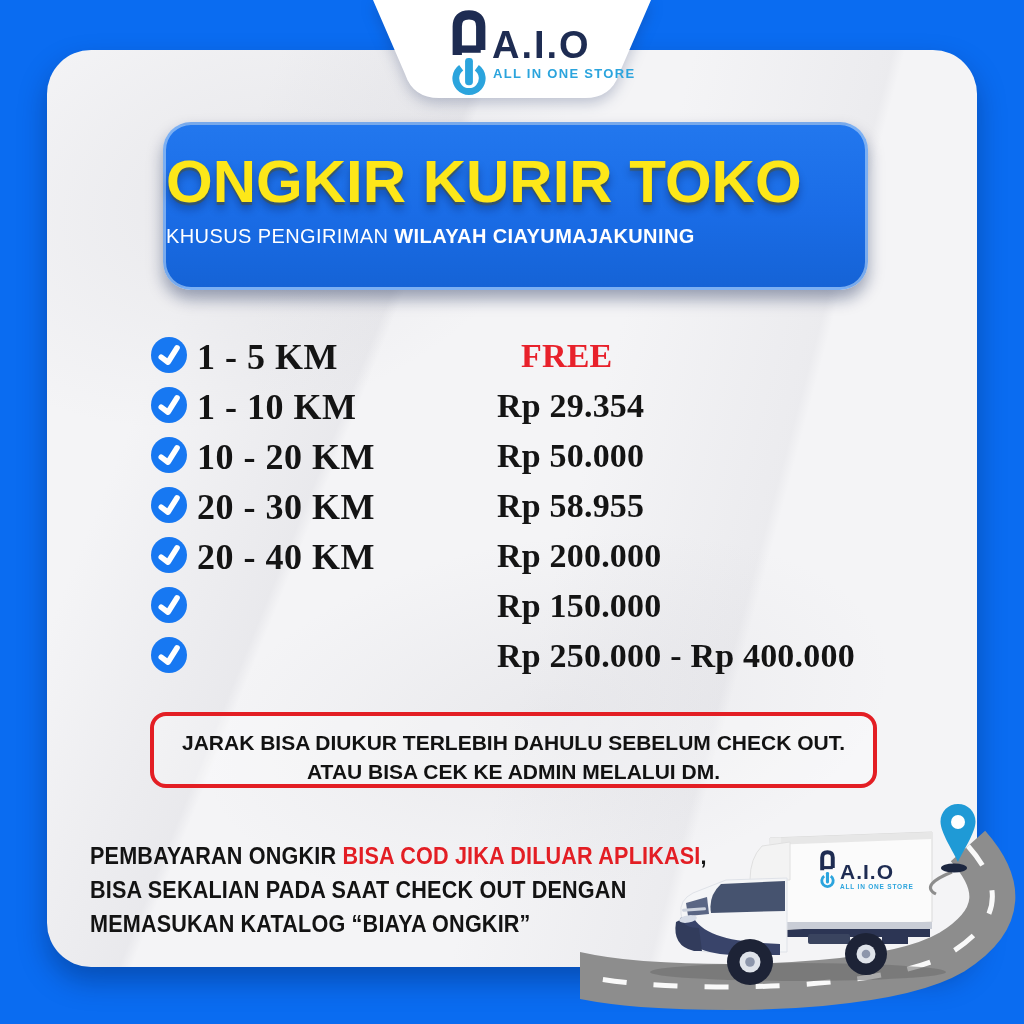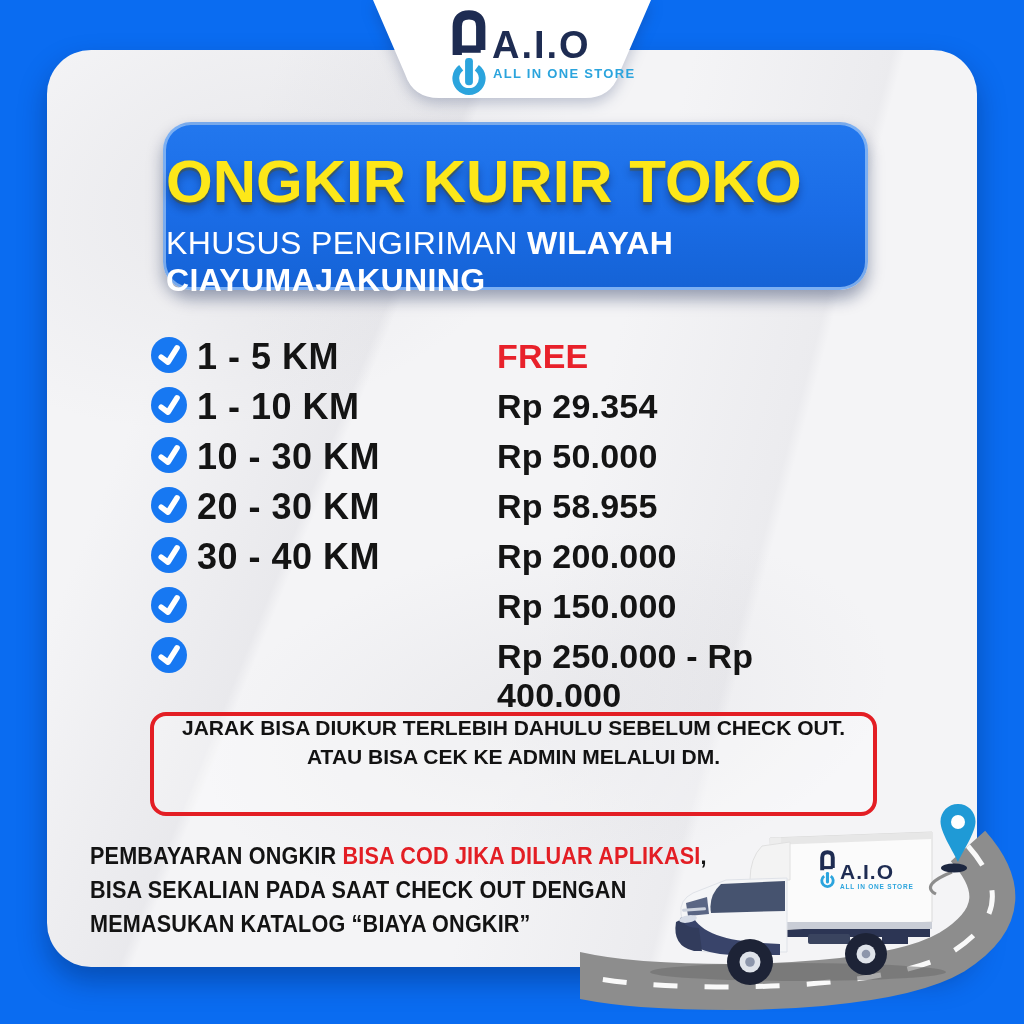--- a/index.html
+++ b/index.html
@@ -38,41 +38,41 @@
     position:absolute; left:116px; top:72px; width:705px; height:168px;
     background:linear-gradient(180deg,#2277ee 0%, #1a6ce6 55%, #1563d6 100%);
     border:3px solid rgba(173,208,246,.65);
     border-radius:28px; text-align:left;
     box-shadow:0 9px 16px rgba(4,24,70,.38);
   }
   .banner-title {
     margin-top:22px; font-size:60px; font-weight:bold; color:#fde719; letter-spacing:0;
     text-shadow:0 3px 1px rgba(92,76,0,.45), 0 7px 9px rgba(0,10,50,.30);
   }
-  .banner-sub { margin-top:9px; font-size:32px; color:#ffffff; letter-spacing:.4px; }
+  .banner-sub { margin-top:9px; font-size:20px; color:#ffffff; letter-spacing:.4px; }
   .banner-sub b { font-weight:bold; }
 
   
-  .rates { position:absolute; left:0; top:280px; width:826px; }
+  .rates { position:absolute; left:0; top:280px; width:826px;font-family:Liberation Serif, serif; }
   .rate-row { position:relative; height:50px; }
   .check {
     position:absolute; left:104px; top:7px; width:36px; height:36px;
     background:#1778f2; border-radius:50%;
     display:flex; align-items:center; justify-content:center;
   }
   .check svg { transform:rotate(-8deg); }
   .range { position:absolute; left:150px; top:6px; font-size:36px; font-weight:bold; color:#141414; letter-spacing:.5px; }
   .price { position:absolute; left:450px; top:7px; font-size:34px; font-weight:bold; color:#141414; letter-spacing:.2px; }
-  .price.free { color:#e8212b; }
+  .price.free { color:#e8212b;margin-left:24px; }
 
   
   .notice {
-    position:absolute; left:103px; top:662px; width:727px; height:104px;
+    position:absolute; left:103px; top:662px; width:727px; height:76px;
     border:4px solid #e31e24; border-radius:16px; background:rgba(255,255,255,.30);
-    display:flex; flex-direction:column; align-items:center; justify-content:flex-start; gap:5px;
+    display:flex; flex-direction:column; align-items:center; justify-content:flex-end; gap:5px;
     font-size:21px; font-weight:bold; color:#121212; text-align:center;
   }
 
   
   .pay-note {
     position:absolute; left:43px; top:789px; font-size:24px; font-weight:bold; color:#131313;
     line-height:34px; transform:scaleX(.9); transform-origin:left top; letter-spacing:.2px;
   }
   .pay-note .red { color:#e31e24; }
 
@@ -113,39 +113,39 @@
           </span>
         <span class="range">1 - 10 KM</span>
         <span class="price">Rp 29.354</span>
       </div>
       <div class="rate-row">
         <span class="check">
             <svg width="34" height="34" viewBox="0 0 34 34">
               <polyline points="9,18 15,24 26,11" fill="none" stroke="#fff" stroke-width="5.5" stroke-linecap="round" stroke-linejoin="round"></polyline>
             </svg>
           </span>
-        <span class="range">10 - 30 KM</span>
+        <span class="range">10 - 20 KM</span>
         <span class="price">Rp 50.000</span>
       </div>
       <div class="rate-row">
         <span class="check">
             <svg width="34" height="34" viewBox="0 0 34 34">
               <polyline points="9,18 15,24 26,11" fill="none" stroke="#fff" stroke-width="5.5" stroke-linecap="round" stroke-linejoin="round"></polyline>
             </svg>
           </span>
         <span class="range">20 - 30 KM</span>
         <span class="price">Rp 58.955</span>
       </div>
       <div class="rate-row">
         <span class="check">
             <svg width="34" height="34" viewBox="0 0 34 34">
               <polyline points="9,18 15,24 26,11" fill="none" stroke="#fff" stroke-width="5.5" stroke-linecap="round" stroke-linejoin="round"></polyline>
             </svg>
           </span>
-        <span class="range">30 - 40 KM</span>
+        <span class="range">20 - 40 KM</span>
         <span class="price">Rp 200.000</span>
       </div>
       <div class="rate-row">
         <span class="check">
             <svg width="34" height="34" viewBox="0 0 34 34">
               <polyline points="9,18 15,24 26,11" fill="none" stroke="#fff" stroke-width="5.5" stroke-linecap="round" stroke-linejoin="round"></polyline>
             </svg>
           </span>
         <span class="price">Rp 150.000</span>
       </div>

